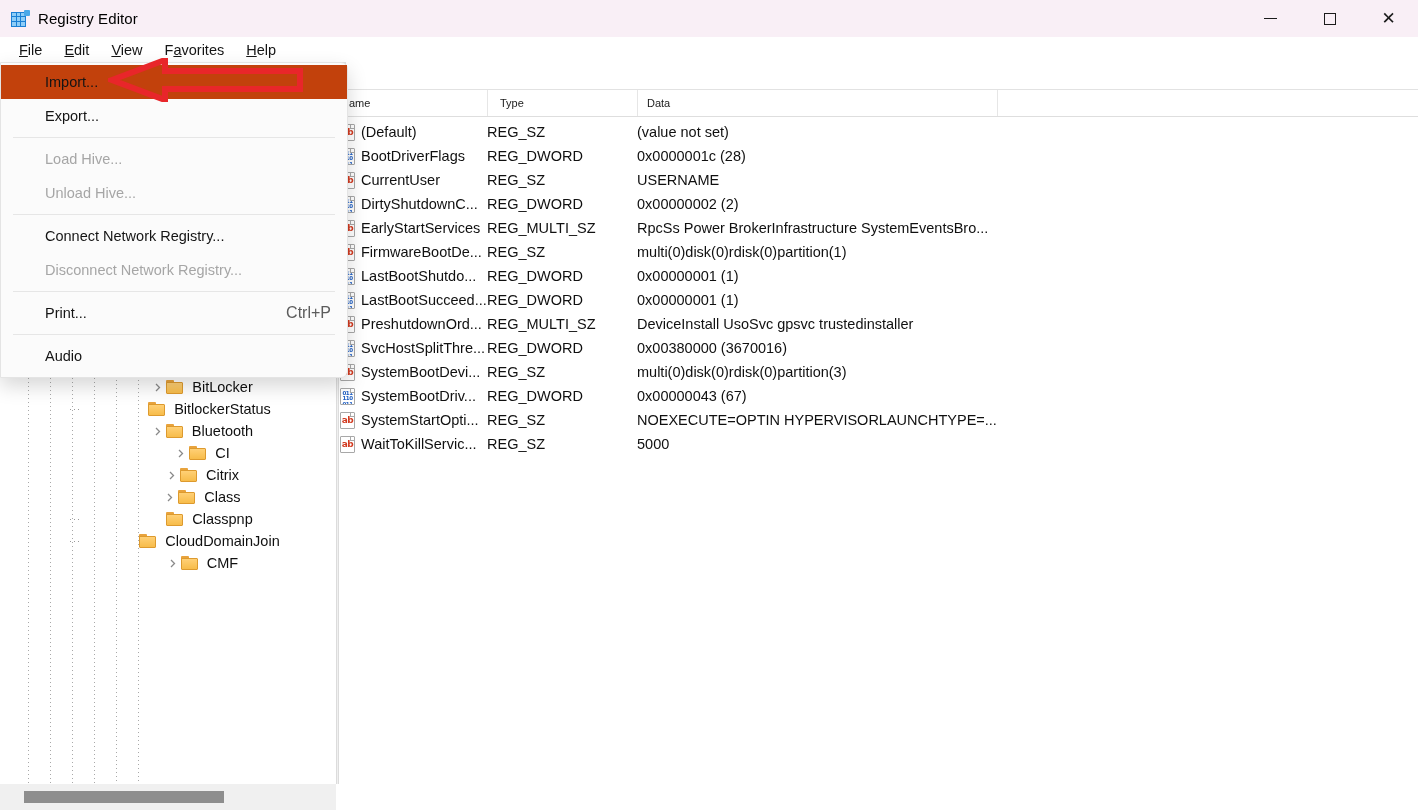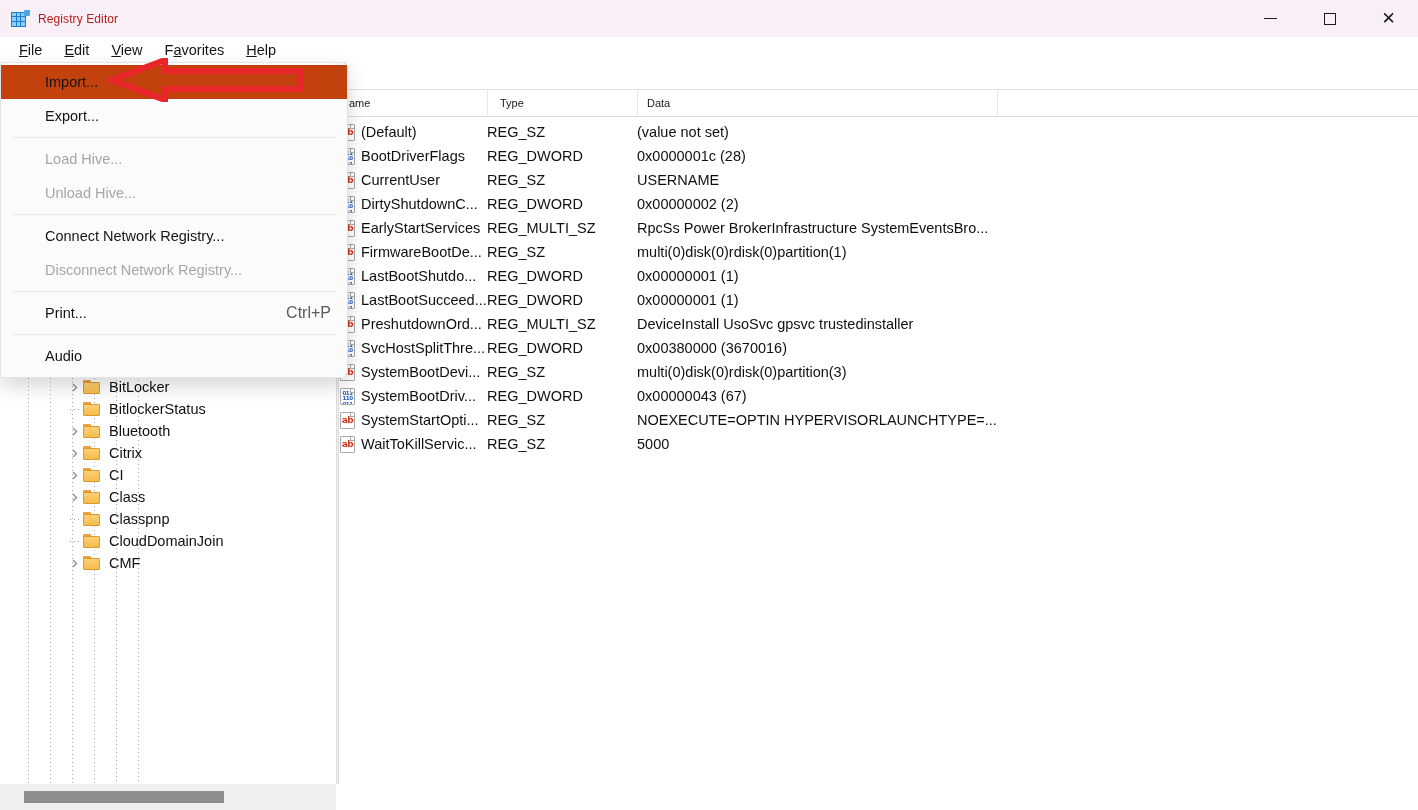--- a/index.html
+++ b/index.html
@@ -47,22 +47,22 @@
   .app-icon .grid i { background: #8ecdf7; display: block; }
   .app-icon .spark {
     position: absolute;
     right: -1px; top: 0px;
     width: 6px; height: 6px;
     background: #4aa8e8;
     border-radius: 1px;
   }
   .title-text {
     margin-left: 9px;
-    font-size: 12px;
-    color: #b91c1c;
+    font-size: 15px;
+    color: #000000;
     letter-spacing: 0.1px;
   }
   .win-controls {
     margin-left: auto;
     display: flex;
     height: 37px;
   }
   .win-btn {
     width: 59px;
     height: 37px;
@@ -135,20 +135,21 @@
     width: 336px;
   }
   .tree-row {
     height: 22px;
     display: flex;
     align-items: center;
     white-space: nowrap;
     position: relative;
     font-size: 14.5px;
     color: #101010;
+    justify-content: center;
   }
   .twisty {
     width: 17px; height: 22px;
     display: flex; align-items: center; justify-content: center;
     flex: none;
   }
   .twisty svg { display:block; }
   .folder {
     width: 19px; height: 15px;
     flex: none;
@@ -599,33 +600,33 @@
       <div class="tree-row" style="padding-left: 66px;">
         <span class="twisty">
           <svg width="11" height="11" viewBox="0 0 11 11">
             <path d="M4 2 L7.5 5.5 L4 9" fill="none" stroke="#8a8a8a" stroke-width="1.3"></path>
           </svg>
         </span>
         <span class="folder">
           <span class="tab"></span>
           <span class="body"></span>
         </span>
+        <span class="tree-label">CI</span>
+      </div>
+      <div class="tree-row" style="padding-left: 66px;">
+        <span class="twisty">
+          <svg width="11" height="11" viewBox="0 0 11 11">
+            <path d="M4 2 L7.5 5.5 L4 9" fill="none" stroke="#8a8a8a" stroke-width="1.3"></path>
+          </svg>
+        </span>
+        <span class="folder">
+          <span class="tab"></span>
+          <span class="body"></span>
+        </span>
         <span class="tree-label">Citrix</span>
-      </div>
-      <div class="tree-row" style="padding-left: 66px;">
-        <span class="twisty">
-          <svg width="11" height="11" viewBox="0 0 11 11">
-            <path d="M4 2 L7.5 5.5 L4 9" fill="none" stroke="#8a8a8a" stroke-width="1.3"></path>
-          </svg>
-        </span>
-        <span class="folder">
-          <span class="tab"></span>
-          <span class="body"></span>
-        </span>
-        <span class="tree-label">CI</span>
       </div>
       <div class="tree-row" style="padding-left: 66px;">
         <span class="twisty">
           <svg width="11" height="11" viewBox="0 0 11 11">
             <path d="M4 2 L7.5 5.5 L4 9" fill="none" stroke="#8a8a8a" stroke-width="1.3"></path>
           </svg>
         </span>
         <span class="folder">
           <span class="tab"></span>
           <span class="body"></span>

